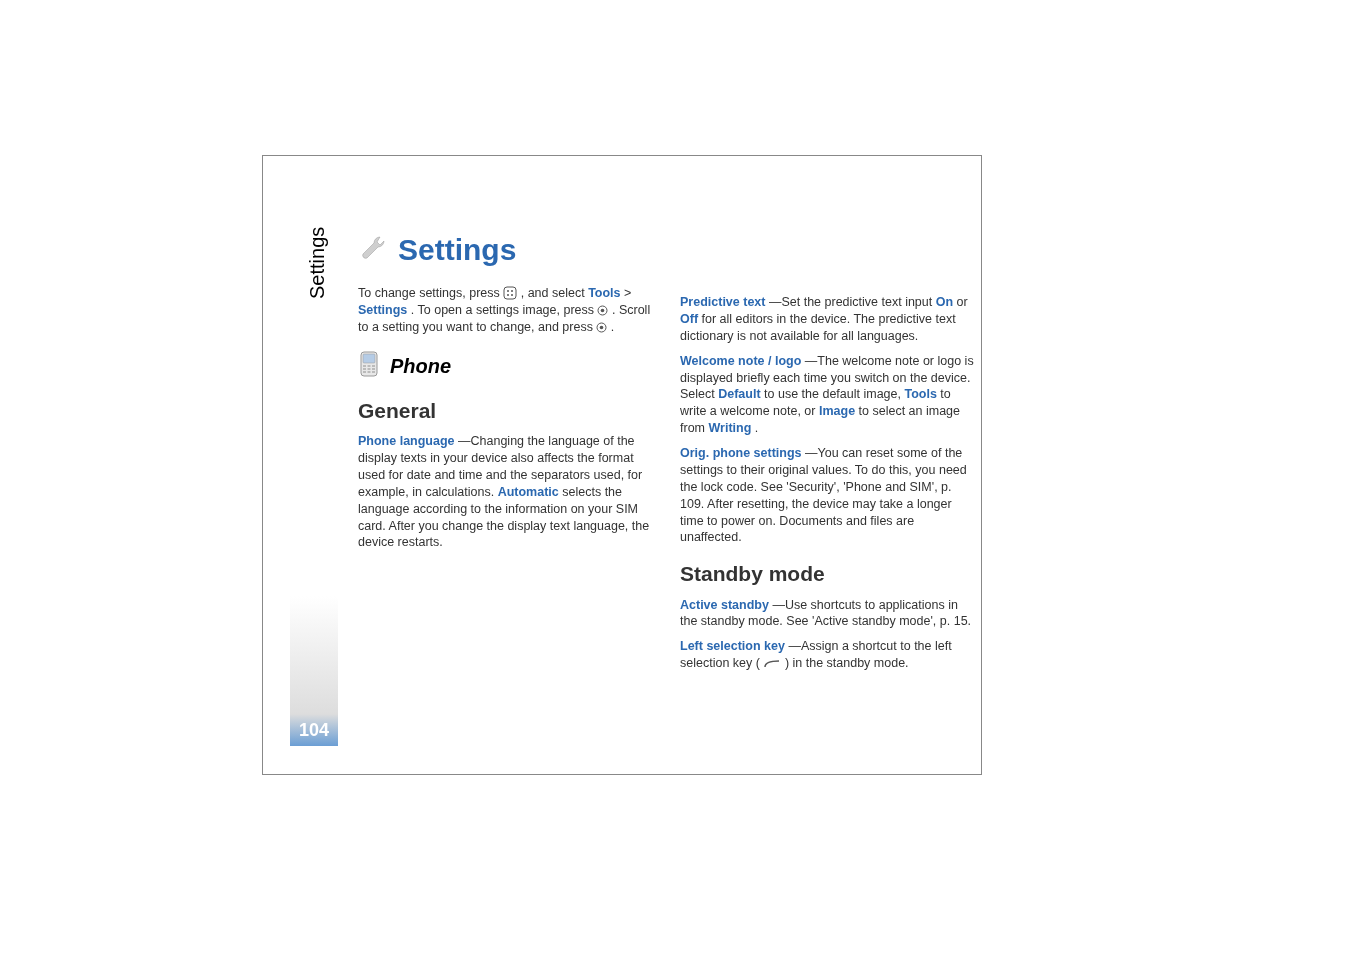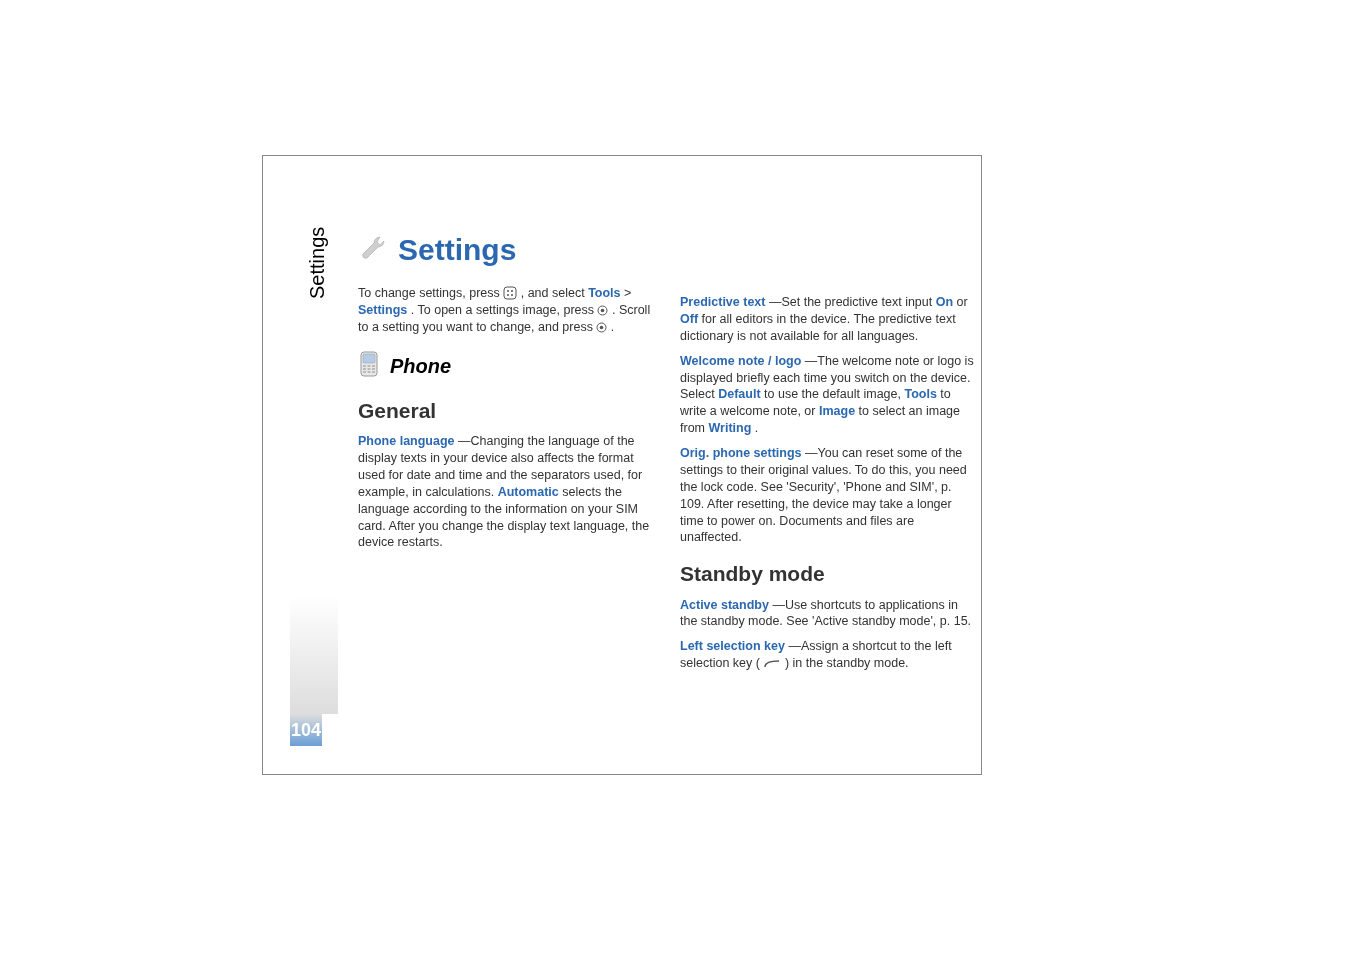--- a/index.html
+++ b/index.html
@@ -25,21 +25,21 @@
     transform: rotate(-90deg);
     transform-origin: left top;
     font-size: 20px;
     font-weight: normal;
     color: #000;
   }
   .page-number-box {
     position: absolute;
     left: 290px;
     top: 714px;
-    width: 32px;
+    width: 48px;
     height: 32px;
     background: linear-gradient(to bottom, #ddd 0%, #6b9ed4 100%);
     color: #fff;
     font-size: 18px;
     font-weight: bold;
     display: flex;
     align-items: center;
     justify-content: center;
   }
   .gradient-strip {

